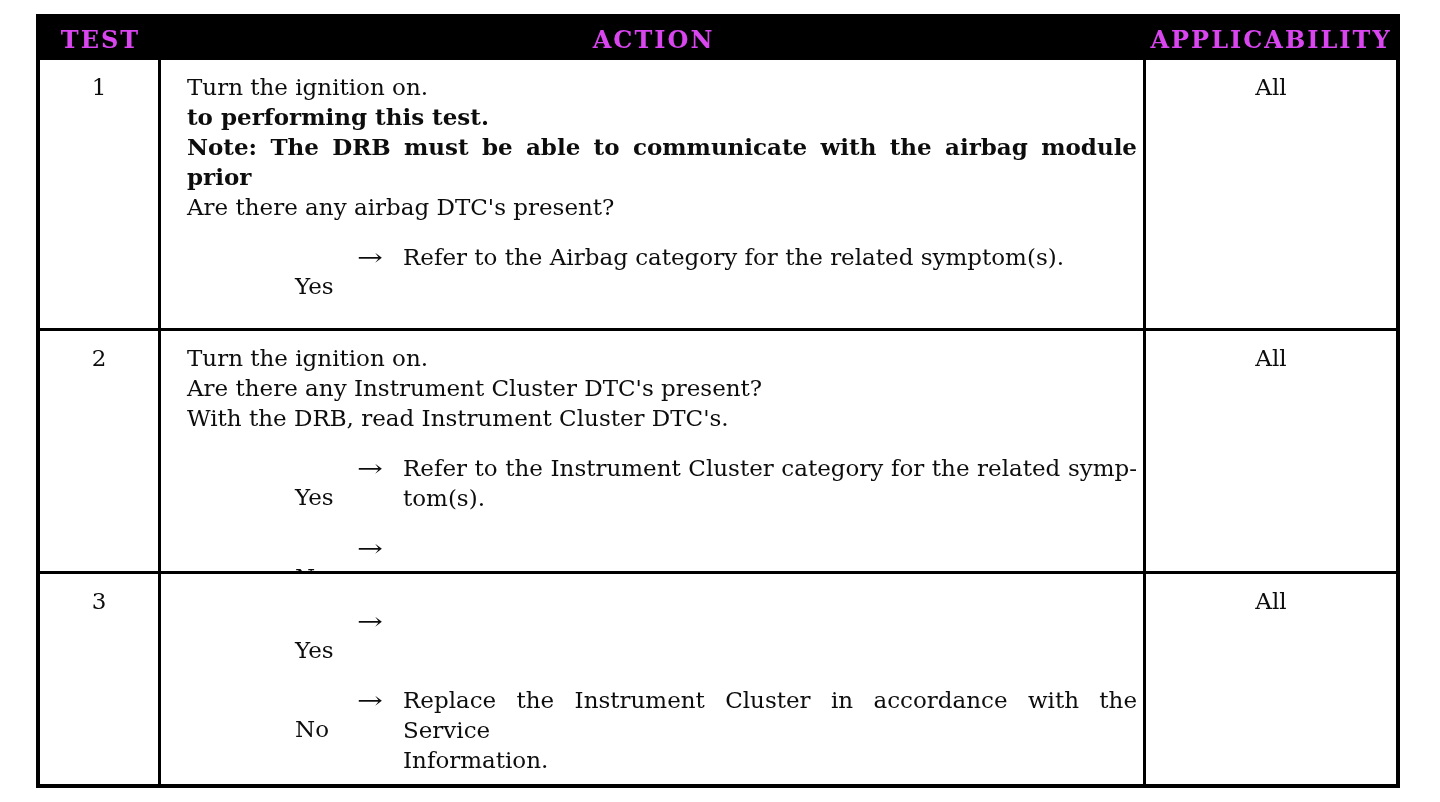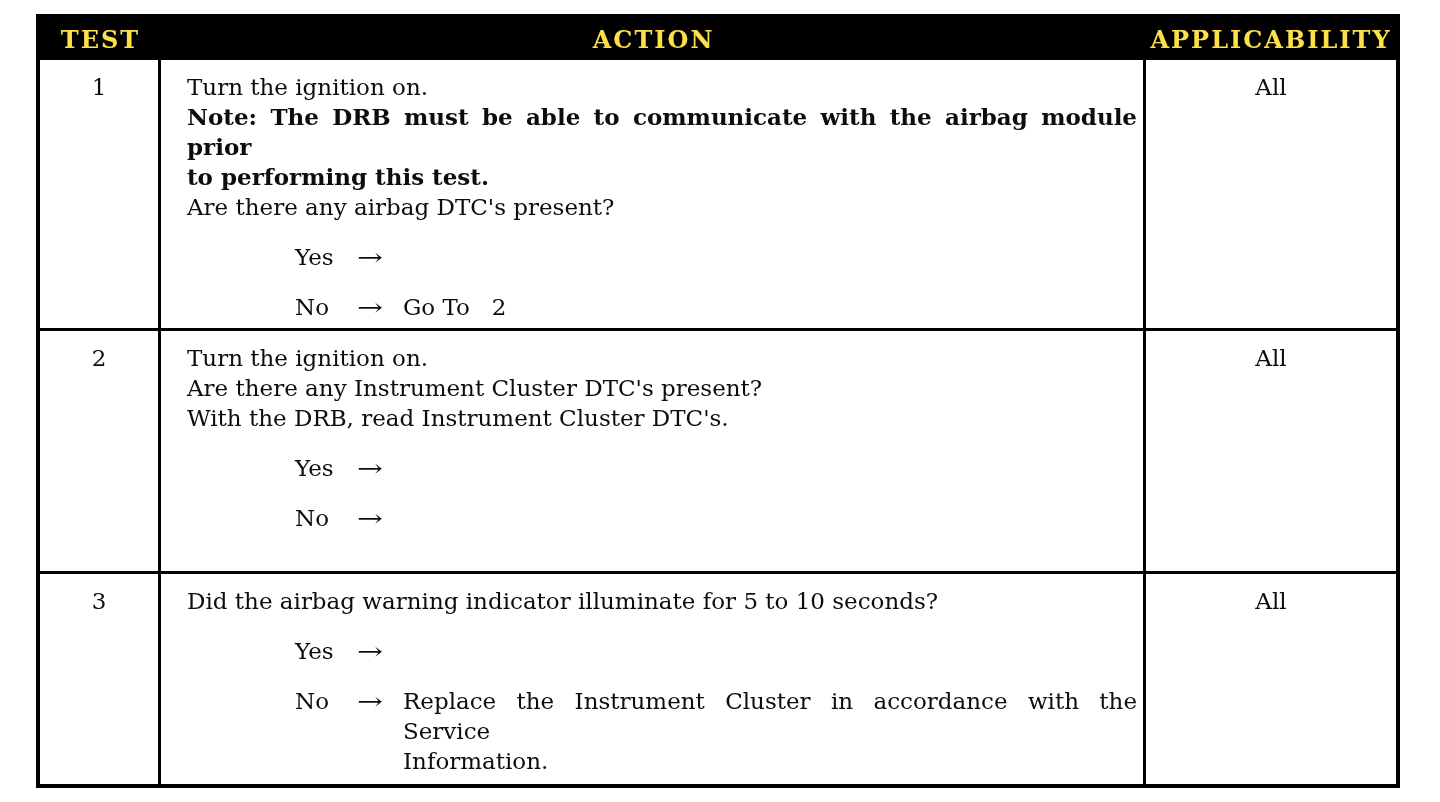--- a/index.html
+++ b/index.html
@@ -26,21 +26,21 @@
     border: 4px solid #000;
     box-sizing: border-box;
     background: #fff;
     display: flex;
     flex-direction: column;
   }
   .thead {
     height: 42px;
     flex: 0 0 42px;
     background: #000;
-    color: #fde047;
+    color: #d946ef;
     display: grid;
     grid-template-columns: 121px 1fr 250px;
     align-items: center;
   }
   .th {
     text-align: center;
     font-weight: bold;
     font-size: 24px;
     letter-spacing: 2px;
     white-space: nowrap;
@@ -80,20 +80,21 @@
     text-align-last: justify;
   }
   .branch {
     margin: 20px 0 0 108px;
     display: grid;
     grid-template-columns: 62px 46px 1fr;
     align-items: start;
   }
   .blabel {
     white-space: pre;
+    margin-top: 29px;
   }
   .barrow {
     display: inline-block;
     transform: scaleX(1.35);
     transform-origin: left center;
     font-size: 23px;
   }
   .btext .bline { min-height: 30px; white-space: pre-wrap; }
 </style>
 </head>
@@ -106,26 +107,29 @@
       <div class="th">ACTION</div>
       <div class="th">APPLICABILITY</div>
     </div>
 
   <div class="trow r0">
         <div class="cell cell-test">
           <div>1</div>
         </div>
         <div class="cell cell-action">
           <div class="aline">Turn the ignition on.</div>
+          <div class="aline bold">to performing this test.</div>
           <div class="aline bold fill">Note: The DRB must be able to communicate with the airbag module prior</div>
-          <div class="aline bold">to performing this test.</div>
           <div class="aline">Are there any airbag DTC's present?</div>
           <div class="branch">
             <span class="blabel">Yes</span>
             <span class="barrow">→</span>
+            <div class="btext">
+              <div class="bline">Refer to the Airbag category for the related symptom(s).</div>
+            </div>
           </div>
           <div class="branch">
             <span class="blabel">No</span>
             <span class="barrow">→</span>
             <div class="btext">
               <div class="bline">Go To&nbsp;&nbsp;&nbsp;2</div>
             </div>
           </div>
         </div>
         <div class="cell cell-appl">
@@ -136,36 +140,39 @@
         <div class="cell cell-test">
           <div>2</div>
         </div>
         <div class="cell cell-action">
           <div class="aline">Turn the ignition on.</div>
           <div class="aline">Are there any Instrument Cluster DTC's present?</div>
           <div class="aline">With the DRB, read Instrument Cluster DTC's.</div>
           <div class="branch">
             <span class="blabel">Yes</span>
             <span class="barrow">→</span>
+            <div class="btext">
+              <div class="bline fill">Refer to the Instrument Cluster category for the related symp-</div>
+              <div class="bline">tom(s).</div>
+            </div>
           </div>
           <div class="branch">
             <span class="blabel">No</span>
             <span class="barrow">→</span>
           </div>
         </div>
         <div class="cell cell-appl">
           <div>All</div>
         </div>
       </div>
       <div class="trow r2">
         <div class="cell cell-test">
           <div>3</div>
         </div>
         <div class="cell cell-action">
-          <div class="aline">Did the airbag warning indicator illuminate for 5 to 10 seconds?</div>
           <div class="branch">
             <span class="blabel">Yes</span>
             <span class="barrow">→</span>
           </div>
           <div class="branch">
             <span class="blabel">No</span>
             <span class="barrow">→</span>
             <div class="btext">
               <div class="bline fill">Replace the Instrument Cluster in accordance with the Service</div>
               <div class="bline">Information.</div>

